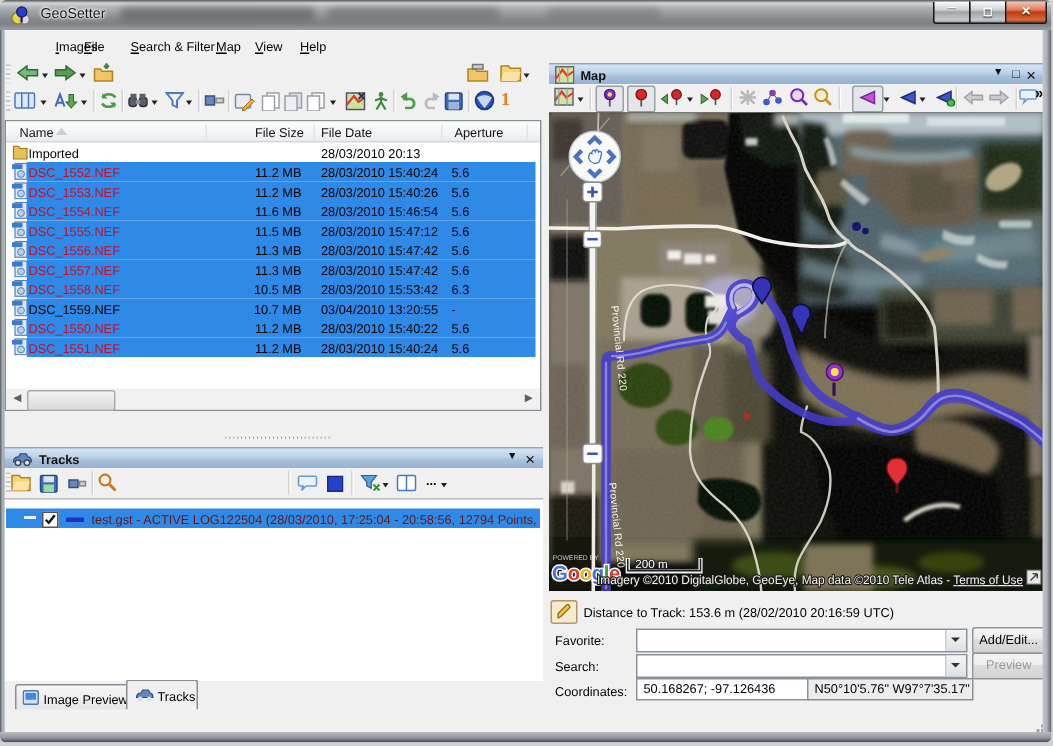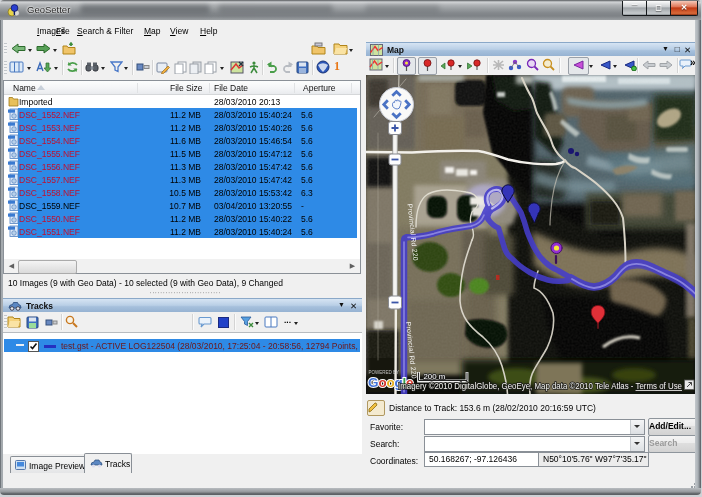--- a/index.html
+++ b/index.html
@@ -53,23 +53,23 @@
   .thumb{position:absolute;left:14px;top:1px;width:57px;height:12px;
     background:linear-gradient(180deg,#f4f4f4,#dadada);border:1px solid #ababab;border-radius:2px;}
   
   .phead{background:linear-gradient(180deg,#d6e4f3 0,#b9cfe6 45%,#a6c0dc 55%,#93b0d0 100%);
      border-top:1px solid #8aa8c8;border-bottom:1px solid #7d98b8;font-weight:bold;color:#101010;}
   .tab{position:absolute;border:1px solid #898f96;border-bottom:none;white-space:nowrap;
      background:linear-gradient(180deg,#f6f6f6,#e4e5e7);border-radius:2px 2px 0 0;}
   .tab.active{background:#f0f0f0;}
   
   .lbl{position:absolute;color:#000;}
-  .btn{position:absolute;text-align:left;
+  .btn{position:absolute;text-align:center;
      background:linear-gradient(180deg,#f4f4f4,#ececec 45%,#dedede 46%,#d2d2d2);
-     border:1px solid #8e959c;border-radius:2px;font-weight:bold;}
+     border:1px solid #8e959c;border-radius:2px;}
   .tbox{position:absolute;background:#fff;border:1px solid #8a9097;white-space:nowrap;}
 </style>
 </head>
 <body>
 <div id="win">
 
   <div id="titlebar" class="abs">
     <svg class="abs" style="left:7px;top:3px;" width="14" height="14" viewBox="0 0 14 14">
         <circle cx="5" cy="9" r="4" fill="#e8d44a" stroke="#8a7a20" stroke-width=".8"></circle>
         <circle cx="9.5" cy="10" r="3" fill="#d8d8d4" stroke="#777" stroke-width=".7"></circle>
@@ -87,21 +87,21 @@
   <div class="wbtn" style="left:646px;width:23px;">
       <span>◻</span>
     </div>
   <div class="wbtn close" style="left:670px;width:26px;border-radius:0 0 2px 0;">
       <span>✕</span>
     </div>
 
   <div id="menubar" class="abs">
     <span style="left:10px;margin-left:44px;"><u>F</u>ile</span>
     <span style="left:35px;"><u>I</u>mages</span>
-    <span style="left:75px;"><u>S</u>earch &amp; Filter</span>
+    <span style="left:85px;"><u>S</u>earch &amp; Filter</span>
     <span style="left:142px;"><u>M</u>ap</span>
     <span style="left:168px;"><u>V</u>iew</span>
     <span style="left:198px;"><u>H</u>elp</span>
   </div>
 
   <div class="abs tb" id="tb1" style="left:2px;top:40px;width:362px;height:18px;">
       <div class="abs" style="left:2px;top:3px;bottom:3px;width:3px;background:repeating-linear-gradient(180deg,#c2c6ca 0,#c2c6ca 1px,#f4f4f4 1px,#f4f4f4 3px);"></div>
     <svg class="abs" style="left:9px;top:3px;" width="15" height="11" viewBox="0 0 15 11">
         <path d="M7 1 L7 3.5 L14 3.5 L14 7.5 L7 7.5 L7 10 L1 5.5 Z" fill="#7ab87a" stroke="#2d6b2d"></path>
       </svg>
@@ -357,21 +357,20 @@
           <span class="c4">5.6</span>
         </div>
       </div>
     <div id="hscroll">
       <div class="sbtn" style="left:1px;">◀</div>
       <div class="thumb"></div>
       <div class="sbtn" style="right:1px;">▶</div>
     </div>
   </div>
 
-  <div class="abs" style="left:8px;top:278px;">10 Images (9 with Geo Data) - 10 selected (9 with Geo Data), 9 Changed</div>
   <div class="abs" style="left:150px;top:291px;width:110px;color:#808080;font-size:6px;letter-spacing:1.5px;">'''''''''''''''''''''''''''</div>
 
   <div class="abs phead" id="trhead" style="left:2px;top:298px;width:360px;height:14px;">
     <svg class="abs" style="left:6px;top:2px;" width="14" height="10" viewBox="0 0 14 10">
         <path d="M1 7 Q1 3.5 4.5 3.5 L5.5 1.5 L9.5 1.5 L10.5 3.5 Q13 3.5 13 7 Z" fill="#5b87c2" stroke="#2a4a7a" stroke-width=".8"></path>
         <circle cx="4" cy="7.5" r="1.8" fill="#e8ecf2" stroke="#445"></circle>
         <circle cx="10" cy="7.5" r="1.8" fill="#e8ecf2" stroke="#445"></circle>
       </svg>
     <span style="position:absolute;left:24px;top:2px;">Tracks</span>
     <span style="position:absolute;right:17px;top:2px;font-weight:normal;font-size:7px;">▼</span>
@@ -769,21 +768,21 @@
   <div class="lbl" style="left:389px;top:403px;">Distance to Track: 153.6 m (28/02/2010 20:16:59 UTC)</div>
   <div class="lbl" style="left:370px;top:422px;">Favorite:</div>
   <div class="combo" style="left:424px;top:419px;width:219px;height:14px;">
       <div class="arr"></div>
     </div>
   <div class="btn" style="left:648px;top:418px;width:47px;height:16px;line-height:15px;">Add/Edit...</div>
   <div class="lbl" style="left:370px;top:439px;">Search:</div>
   <div class="combo" style="left:424px;top:436px;width:219px;height:14px;">
       <div class="arr"></div>
     </div>
-  <div class="btn" style="left:648px;top:435px;width:47px;height:16px;line-height:15px;color:#9a9a9a;">Search</div>
+  <div class="btn" style="left:648px;top:435px;width:47px;height:16px;line-height:15px;color:#9a9a9a;">Preview</div>
   <div class="lbl" style="left:370px;top:456px;">Coordinates:</div>
   <div class="tbox" style="left:424px;top:452px;width:110px;height:13px;padding-left:4px;line-height:13px;">50.168267; -97.126436</div>
   <div class="tbox" style="left:538px;top:452px;width:105px;height:13px;padding-left:4px;line-height:13px;background:#ececec;">N50°10'5.76" W97°7'35.17"</div>
 
   <svg class="abs" style="left:687px;top:482px;" width="10" height="10" viewBox="0 0 10 10">
       <g fill="#9aa0a6">
         <rect x="7" y="1" width="2" height="2"></rect>
         <rect x="7" y="4" width="2" height="2"></rect>
         <rect x="4" y="4" width="2" height="2"></rect>
         <rect x="7" y="7" width="2" height="2"></rect>

